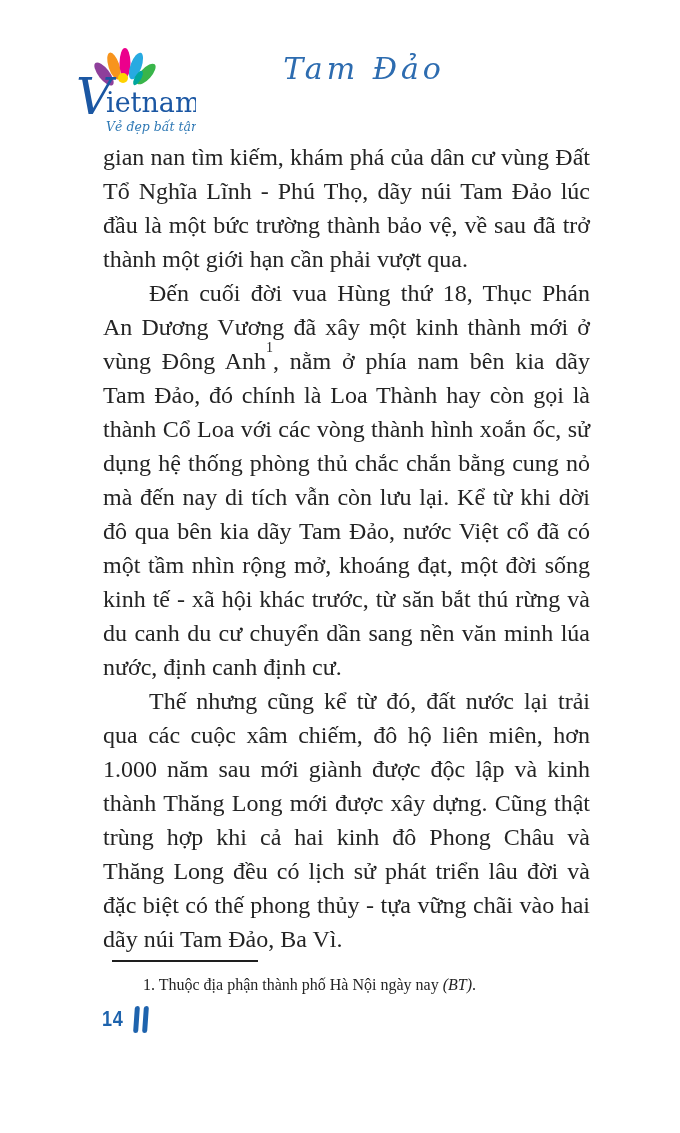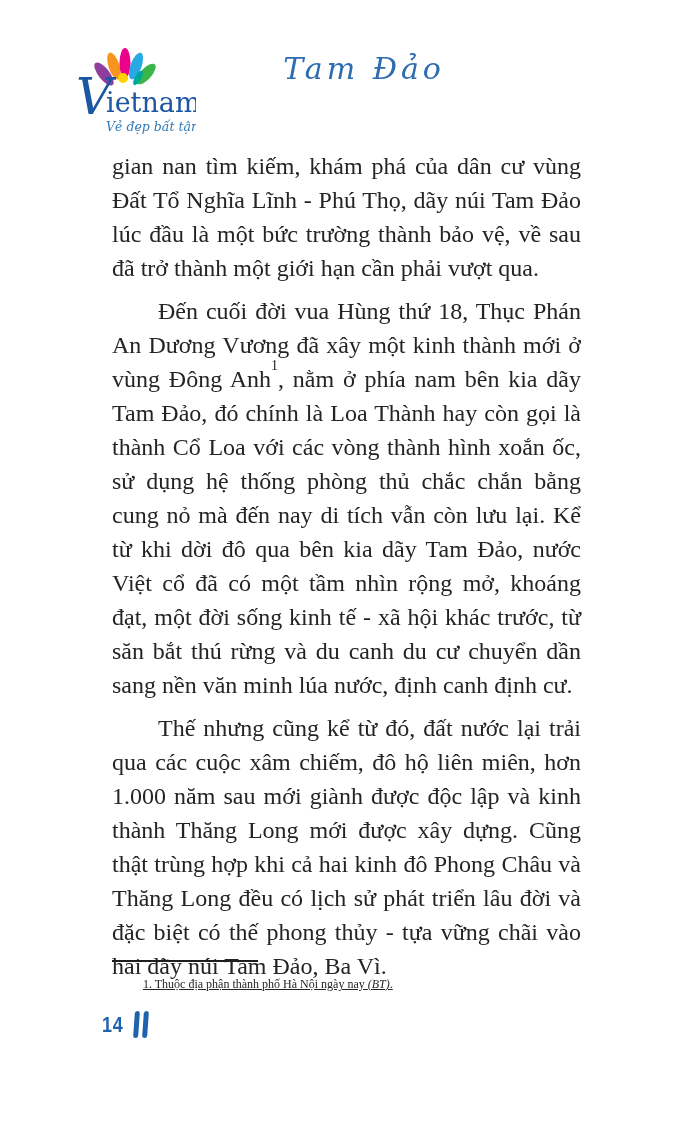--- a/index.html
+++ b/index.html
@@ -57,21 +57,21 @@
   .text-block {
     position: absolute;
     left: 103px;
     top: 140px;
     width: 487px;
     font-size: 24px;
     line-height: 34px;
     color: #242424;
     text-align: justify;
   }
-  .text-block p { margin: 9px; }
+  .text-block p { margin: 0; }
   .text-block p.indent { text-indent: 46px; }
   .fn-ref {
     font-size: 14px;
     line-height: 0;
     position: relative;
     top: -8px;
   }
 
   
   .fn-rule {
@@ -79,36 +79,35 @@
     left: 112px;
     top: 960px;
     width: 146px;
     border-top: 2px solid #1e1e1e;
   }
   .footnote {
     position: absolute;
     left: 103px;
     top: 971px;
     width: 487px;
-    font-size: 12px;
+    font-size: 16px;
     line-height: 27px;
     color: #242424;
     text-indent: 40px;
-    text-decoration: underline;
   }
   .footnote em { font-style: italic; }
 
   
   .page-footer {
     position: absolute;
     left: 102px;
     top: 1006px;
     height: 32px;
     display: flex;
-    align-items: flex-end;
+    align-items: flex-start;
   }
   .pagenum {
     font-family: "Liberation Sans", sans-serif;
     font-weight: bold;
     font-size: 22px;
     color: #1e63ad;
     transform: scaleX(0.82);
     transform-origin: left center;
     letter-spacing: 1px;
   }

